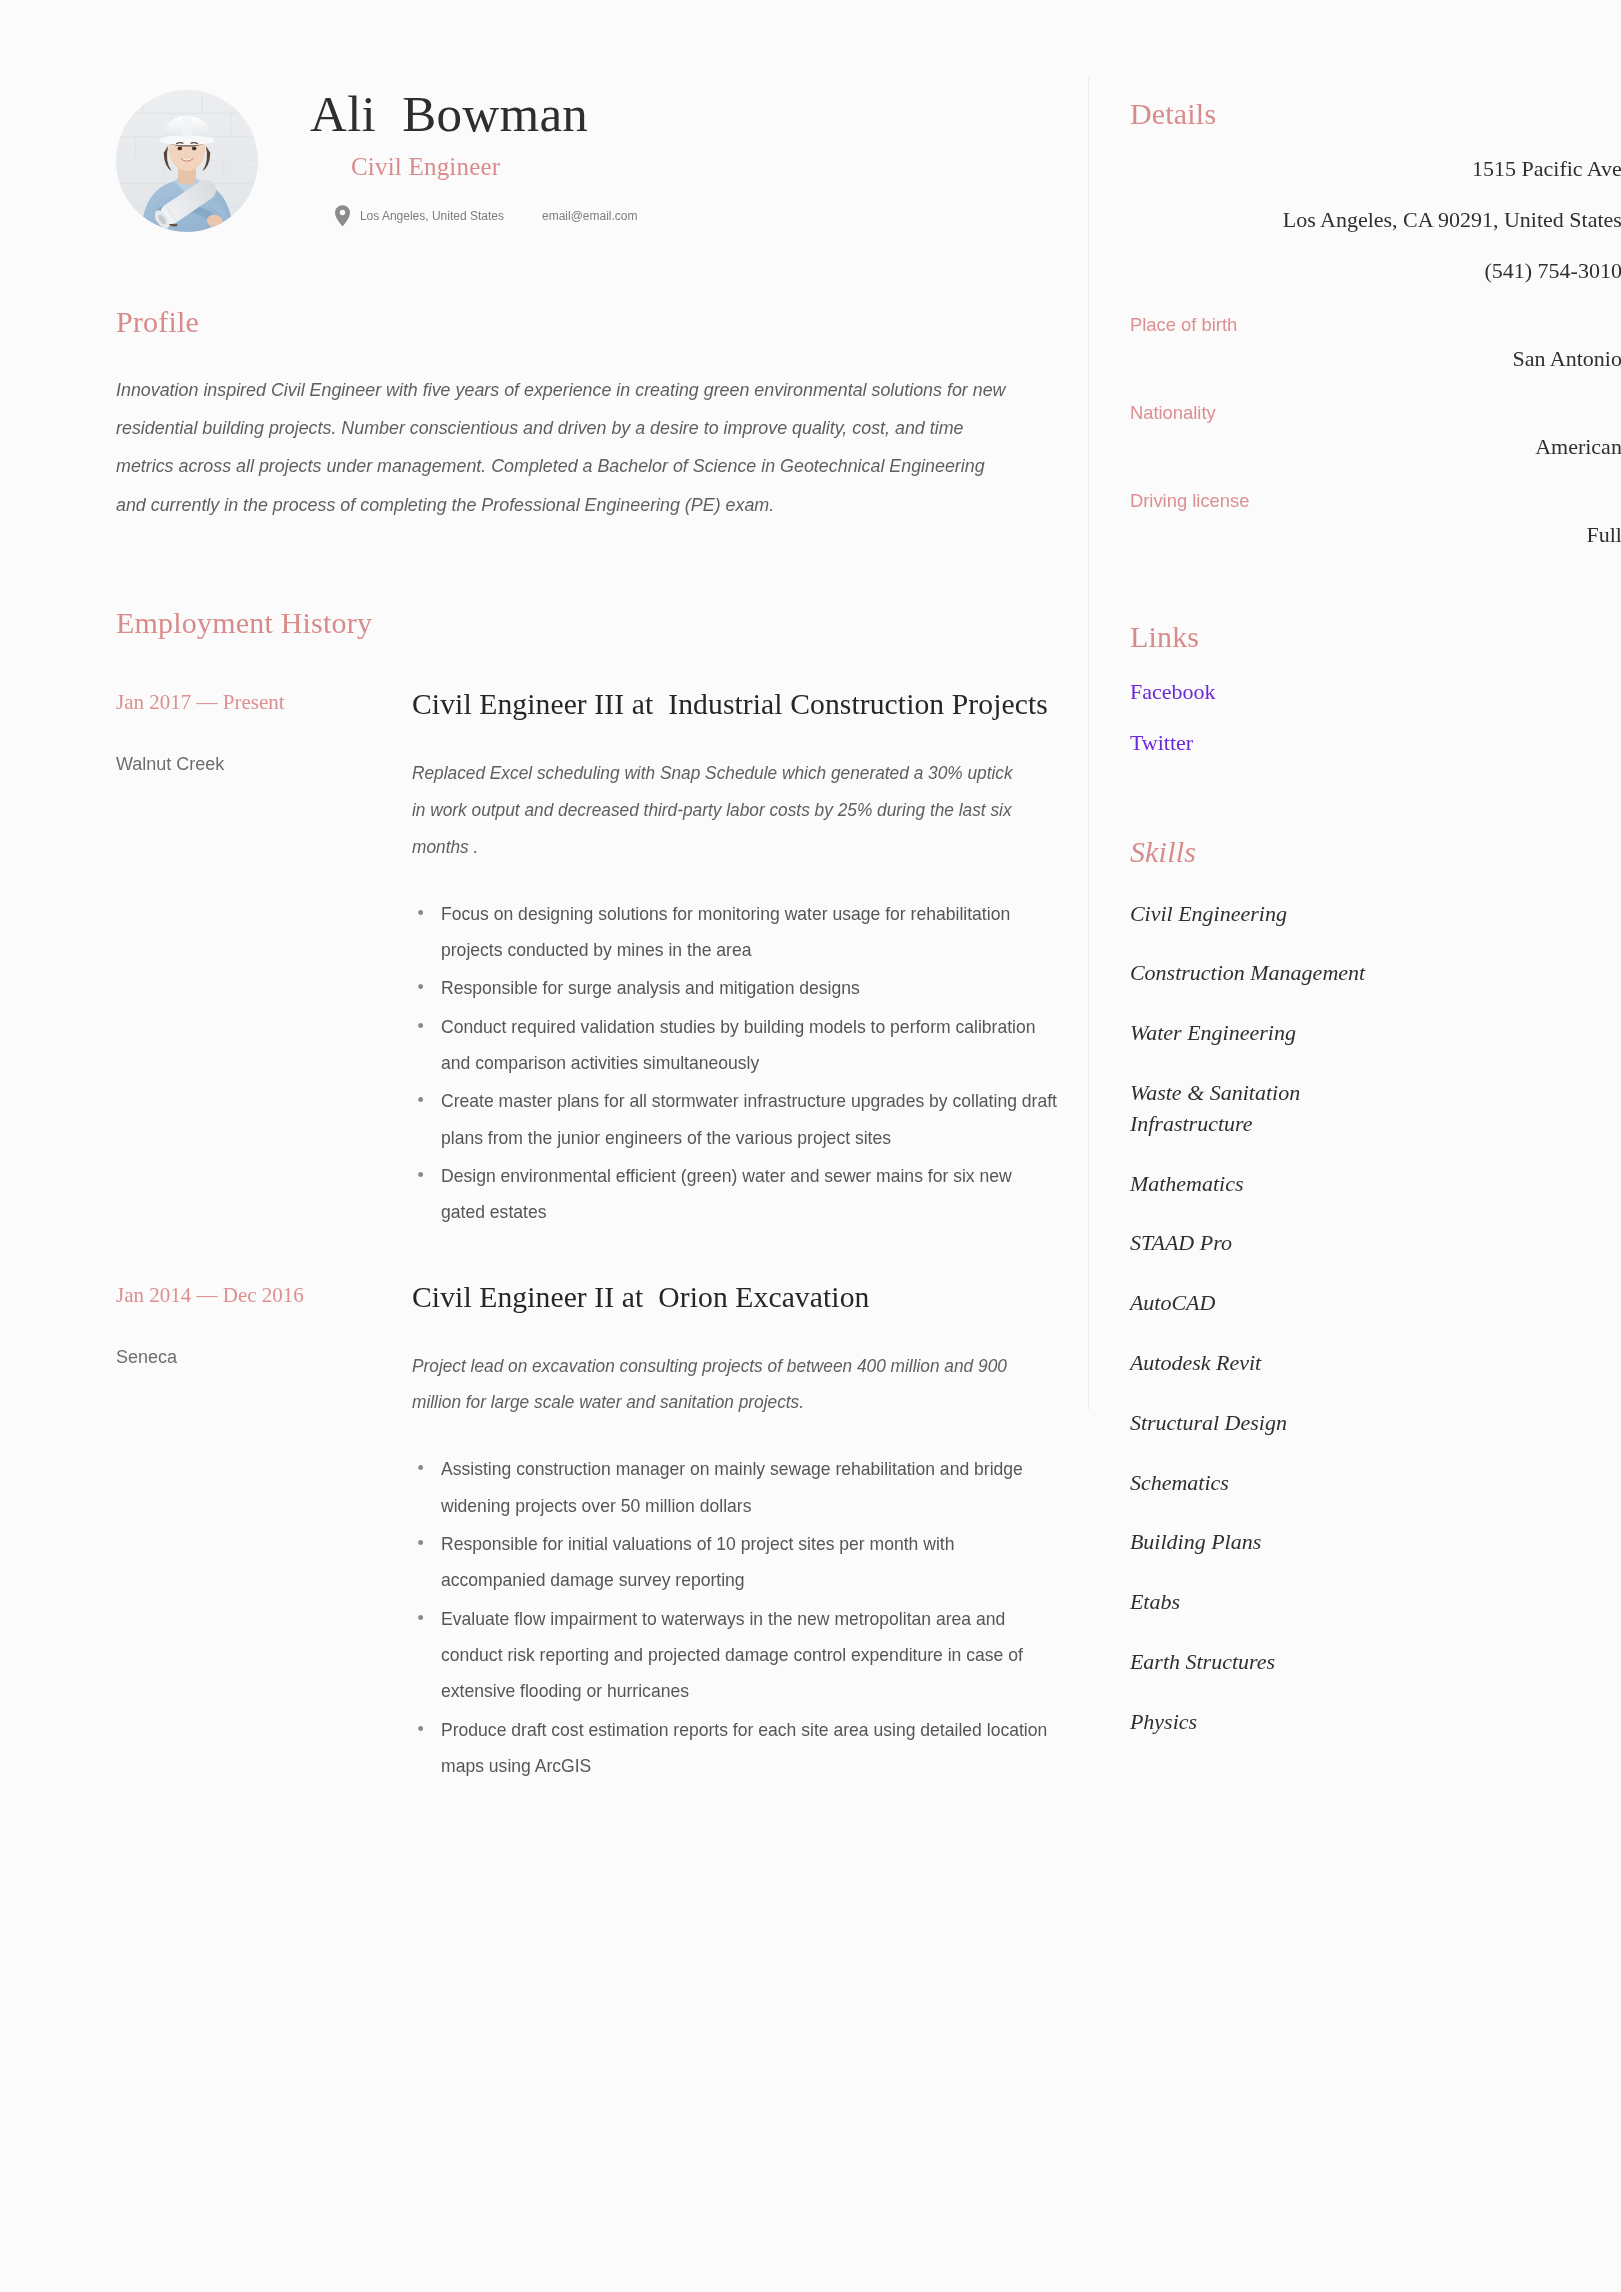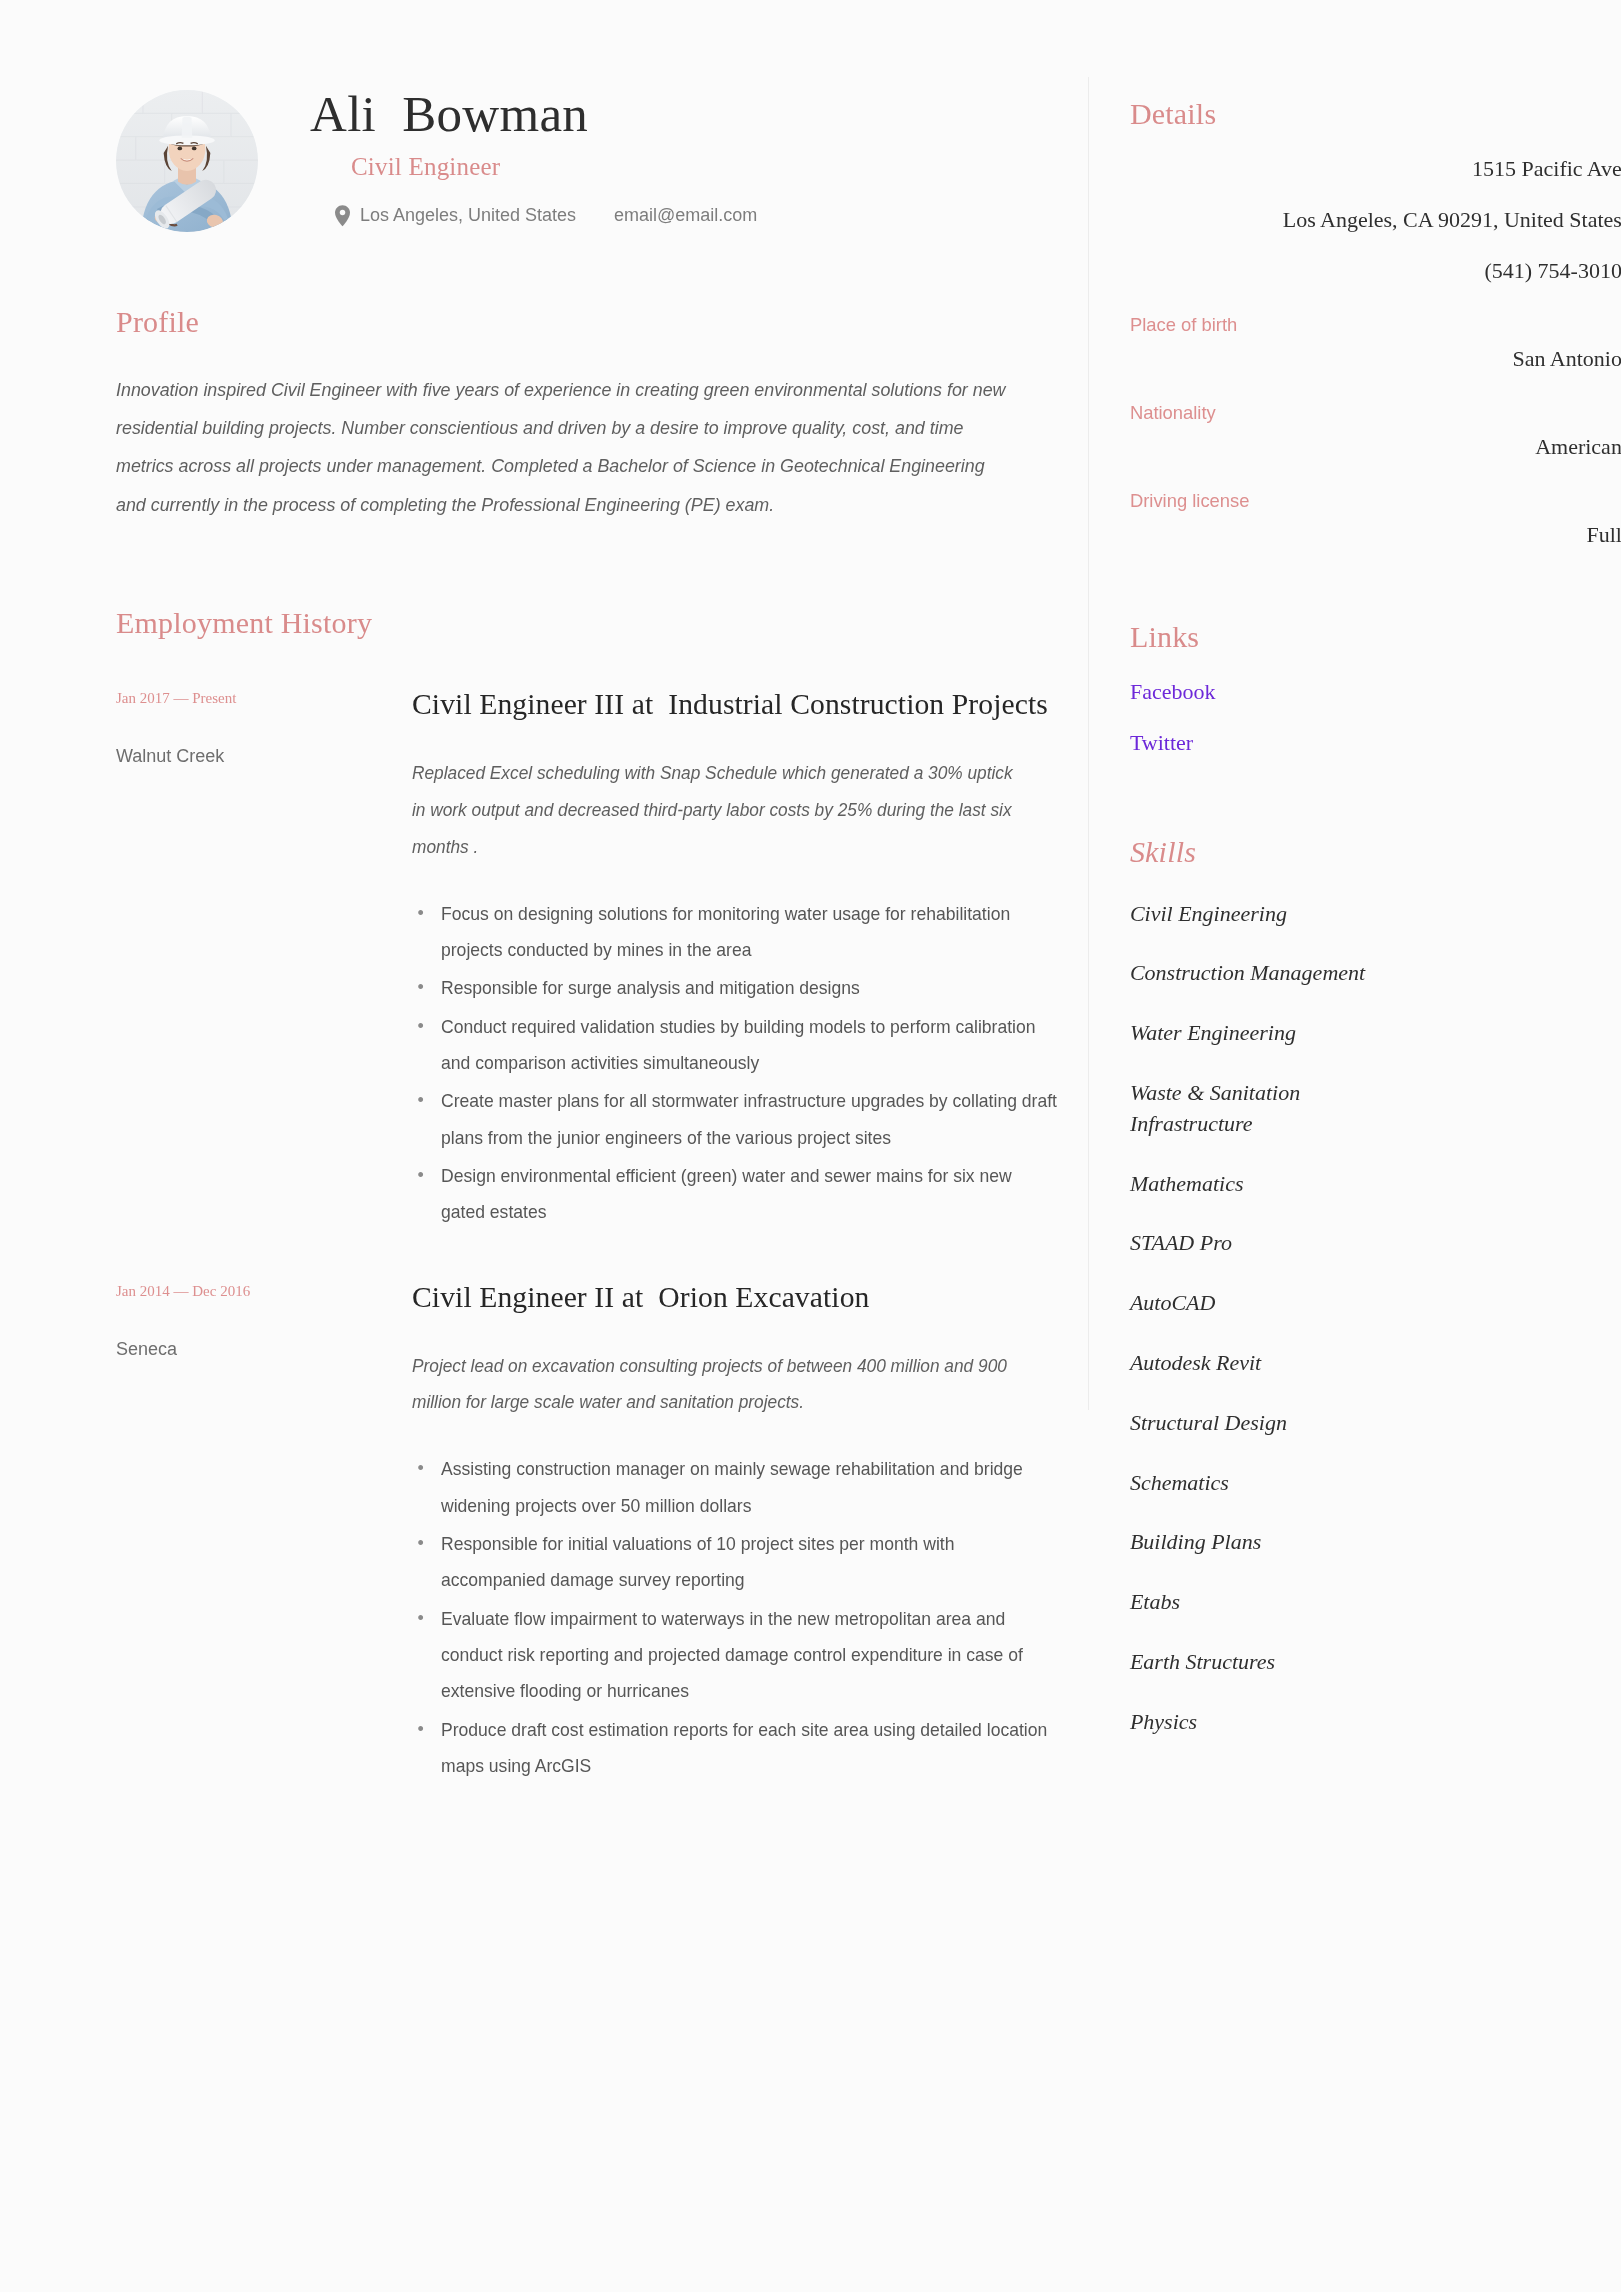--- a/index.html
+++ b/index.html
@@ -35,21 +35,21 @@
     font-size:51px; font-weight:400; color:#2e2e2e;
     letter-spacing:0.3px; line-height:1.08; white-space:pre;
   }
   .role {
     font-family:"Liberation Serif", serif;
     font-size:25px; color:#d98b8b; margin-top:10.7px; letter-spacing:0.2px;margin-left:41px;
   }
   .contact-row {
     display:flex; align-items:center; gap:38px;
     margin-top:24px; padding-left:25px;
-    font-size:18px; color:#7d7d7d;
+    font-size:12px; color:#7d7d7d;
   }
   .contact-item { display:flex; align-items:center; gap:9.9px; white-space:nowrap; }
   .pin { width:15px; height:21.5px; flex:0 0 15px; display:block; }
 
   h2.sec {
     font-family:"Liberation Serif", serif;
     font-size:30px; font-weight:400; color:#d98b8b;
     letter-spacing:0.2px;
   }
 
@@ -64,21 +64,21 @@
   .emp-block { margin-top:82px; }
 
   .job {
     display:grid;
     grid-template-columns: 296px 1fr;
     margin-top:43px;
   }
   .job-meta { padding-top:7.2px; }
   .job-dates {
     font-family:"Liberation Serif", serif;
-    font-size:15px; color:#dd8f8f; white-space:nowrap;
+    font-size:21px; color:#dd8f8f; white-space:nowrap;
   }
   .job-loc { margin-top:39px; font-size:18px; color:#6e6e6e; }
 
   .job-title {
     font-family:"Liberation Serif", serif;
     font-size:29.6px; font-weight:400; color:#262626;
     line-height:1.42; letter-spacing:0.1px; white-space:pre-wrap;
     max-width:681px;
   }
   .job-desc {

